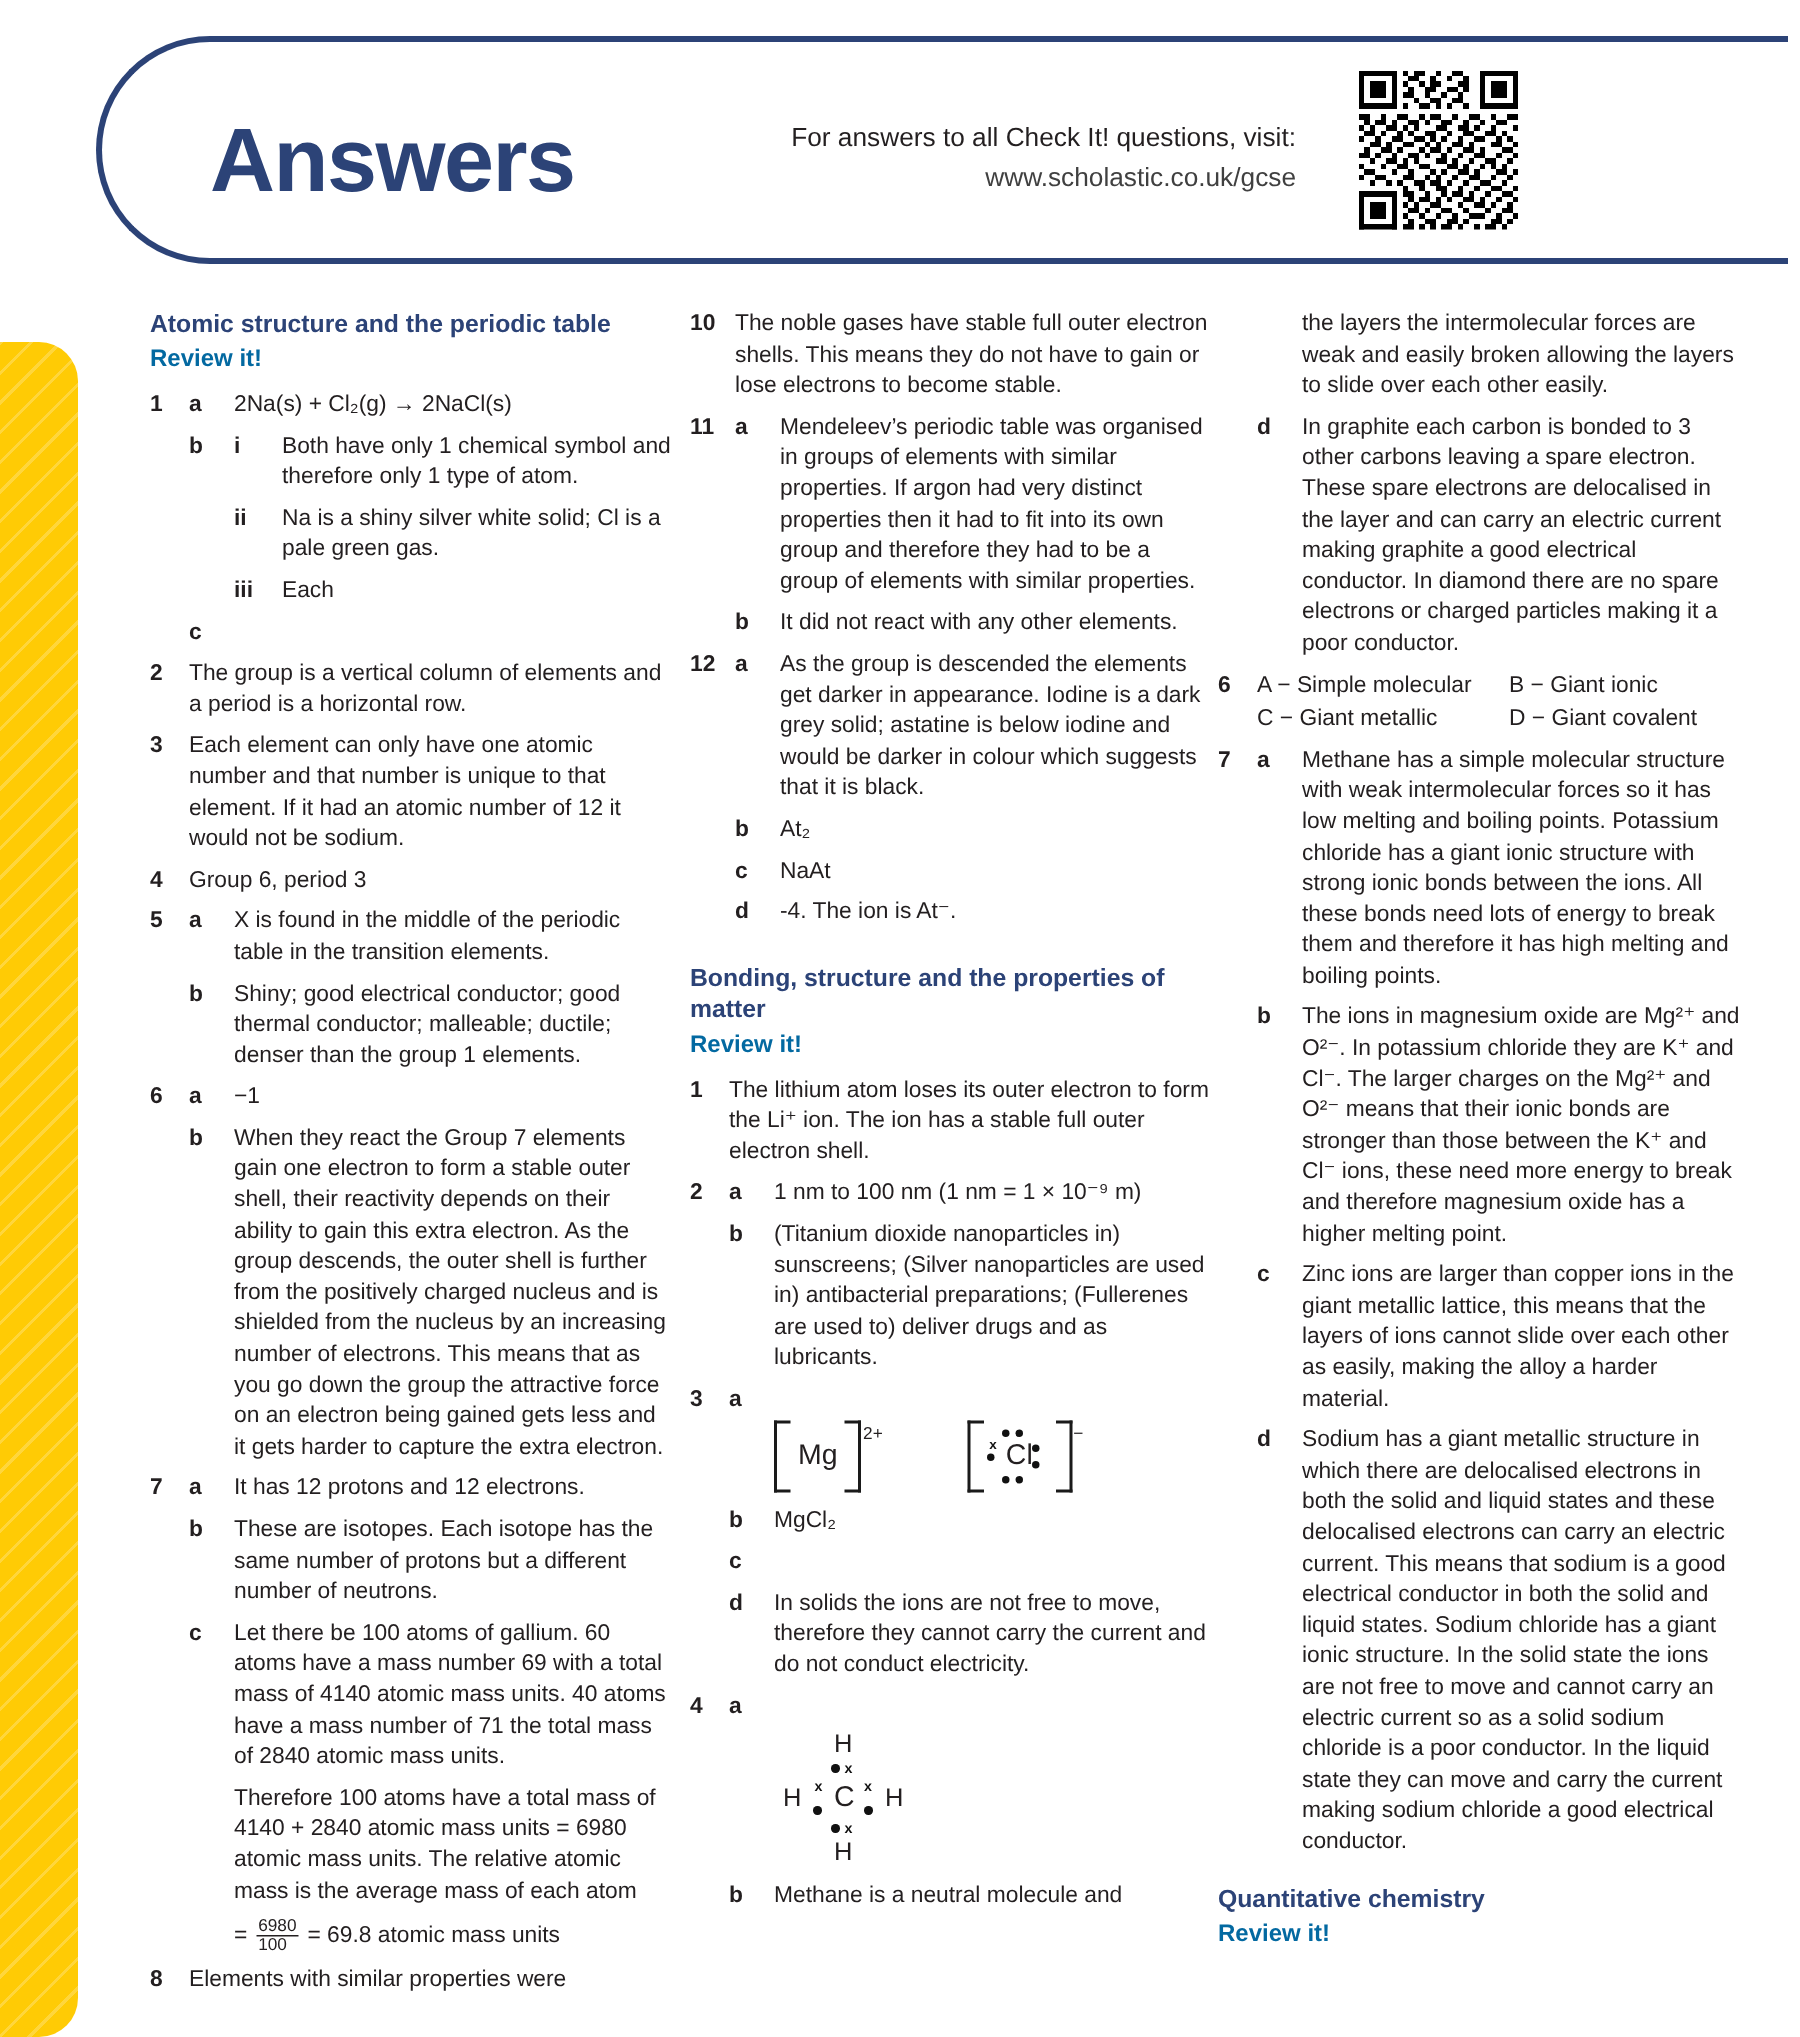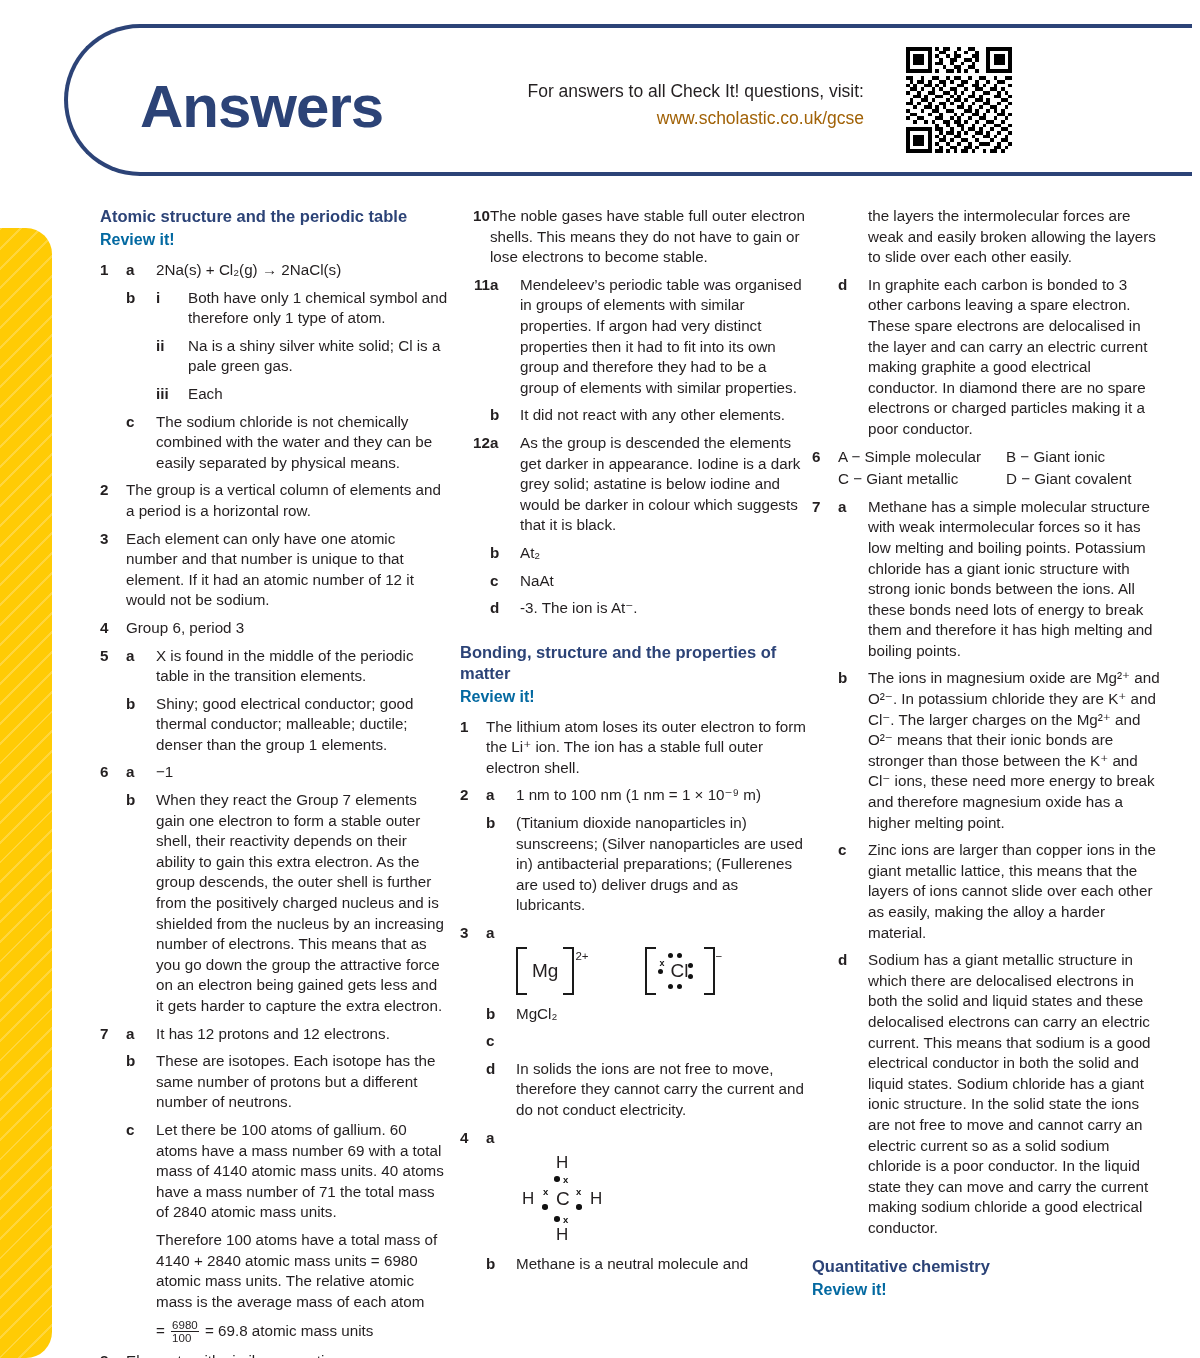--- a/index.html
+++ b/index.html
@@ -30,21 +30,21 @@
   }
   .header-inner{position:absolute;left:64px;top:24px;width:1136px;height:152px;z-index:4;}
   .answers-title{
     position:absolute;left:76px;top:48px;
     font-size:60px;font-weight:bold;color:#2c4377;letter-spacing:-1px;
   }
   .header-lines{
     position:absolute;left:340px;top:54px;width:460px;text-align:right;
     font-size:17.5px;line-height:27px;color:#231f20;
   }
-  .header-lines .url{color:#a16207;}
+  .header-lines .url{color:#404040;}
   
   .qr{
     position:absolute;left:906px;top:47px;width:106px;height:106px;z-index:5;
     background:#fff;
   }
   
   .cols{position:absolute;left:0;top:206px;width:1200px;z-index:2;}
   .col{position:absolute;top:0;width:348px;}
   .col1{left:100px;}
   .col2{left:460px;}
@@ -56,21 +56,21 @@
   }
   h3.sub{
     font-size:16px;font-weight:bold;color:#0369a1;
     margin:0 0 10px 0;line-height:21px;
   }
   .spacer-sect{height:16px;}
 
   
   .row{display:flex;align-items:flex-start;margin-bottom:7px;font-size:15.2px;line-height:20.6px;}
   .num{width:26px;flex:none;font-weight:bold;}
-  .num.wide{width:30px;text-align:right;}
+  .num.wide{width:30px;}
   .ltr{width:30px;flex:none;font-weight:bold;}
   .rom{width:32px;flex:none;font-weight:bold;}
   .txt{flex:1;}
   .ind56{padding-left:56px;}
   .cont{margin-bottom:7px;font-size:15.2px;line-height:20.6px;}
 
   .frac{display:inline-block;vertical-align:middle;text-align:left;font-size:11.5px;line-height:12px;margin:0 2px;}
   .frac .top{border-bottom:1px solid #231f20;padding:0 1px;}
   .frac .bot{padding:0 1px;}
 
@@ -362,21 +362,20 @@
     <div class="row">
         <div class="num"></div>
         <div class="ltr"></div>
         <div class="rom">iii</div>
         <div class="txt">Each</div>
       </div>
 
     <div class="row">
         <div class="num"></div>
         <div class="ltr">c</div>
-        <div class="txt">The sodium chloride is not chemically combined with the water and they can be easily separated by physical means.</div>
       </div>
 
     <div class="row">
         <div class="num">2</div>
         <div class="txt">The group is a vertical column of elements and a period is a horizontal row.</div>
       </div>
 
     <div class="row">
         <div class="num">3</div>
         <div class="txt">Each element can only have one atomic number and that number is unique to that element. If it had an atomic number of 12 it would not be sodium.</div>
@@ -479,21 +478,21 @@
 
     <div class="row">
         <div class="num wide"></div>
         <div class="ltr">c</div>
         <div class="txt">NaAt</div>
       </div>
 
     <div class="row">
         <div class="num wide"></div>
         <div class="ltr">d</div>
-        <div class="txt">-3. The ion is At⁻.</div>
+        <div class="txt">-4. The ion is At⁻.</div>
       </div>
 
     <div class="spacer-sect"></div>
     <h2 class="sect">Bonding, structure and the properties of matter</h2>
     <h3 class="sub">Review it!</h3>
 
     <div class="row">
         <div class="num">1</div>
         <div class="txt">The lithium atom loses its outer electron to form the Li⁺ ion. The ion has a stable full outer electron shell.</div>
       </div>

